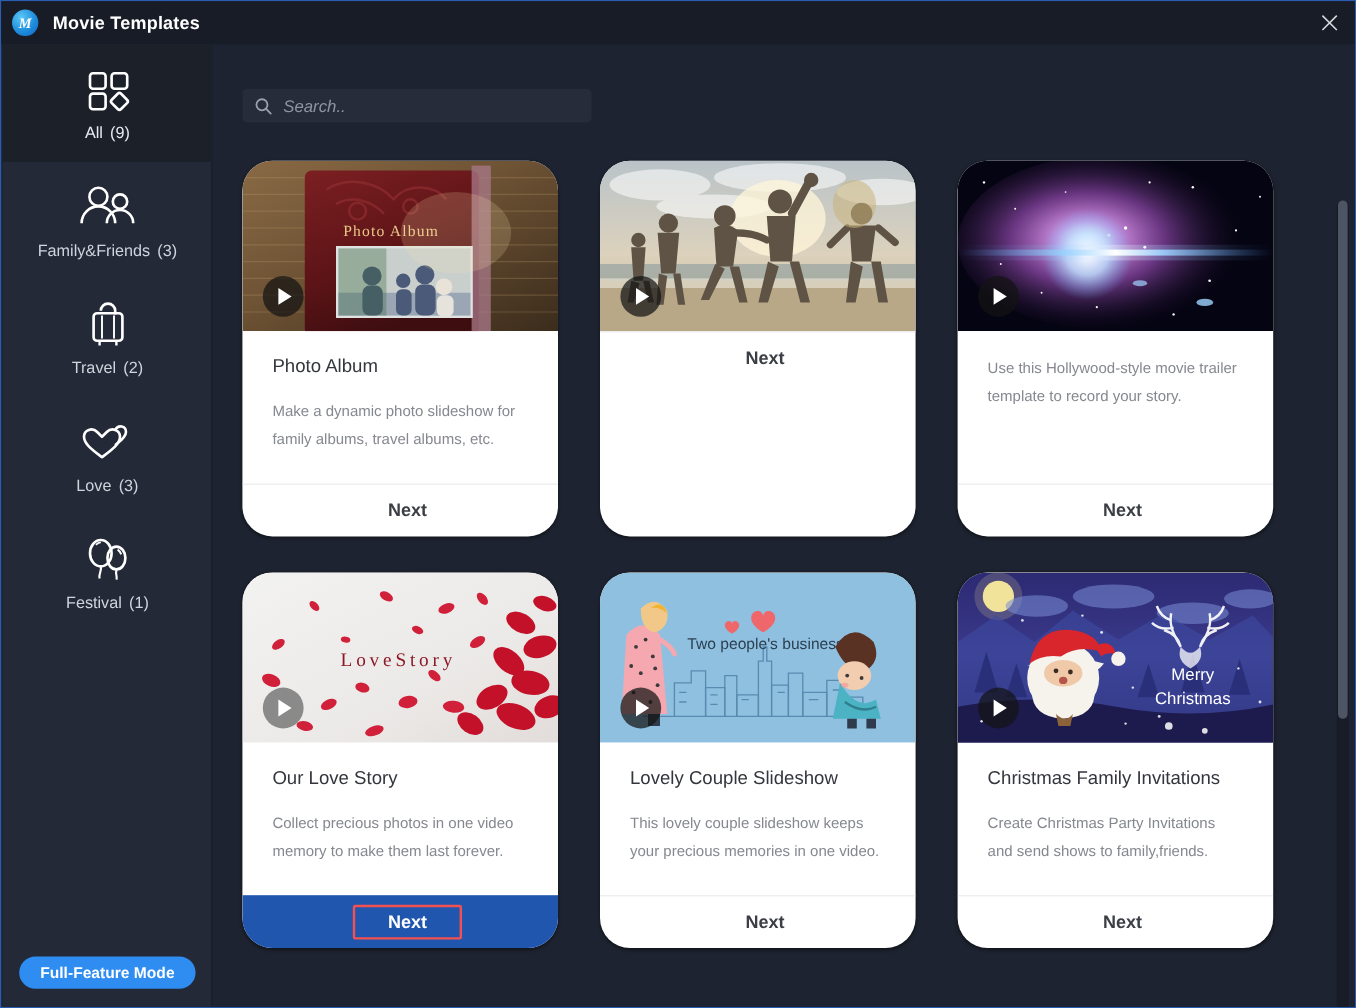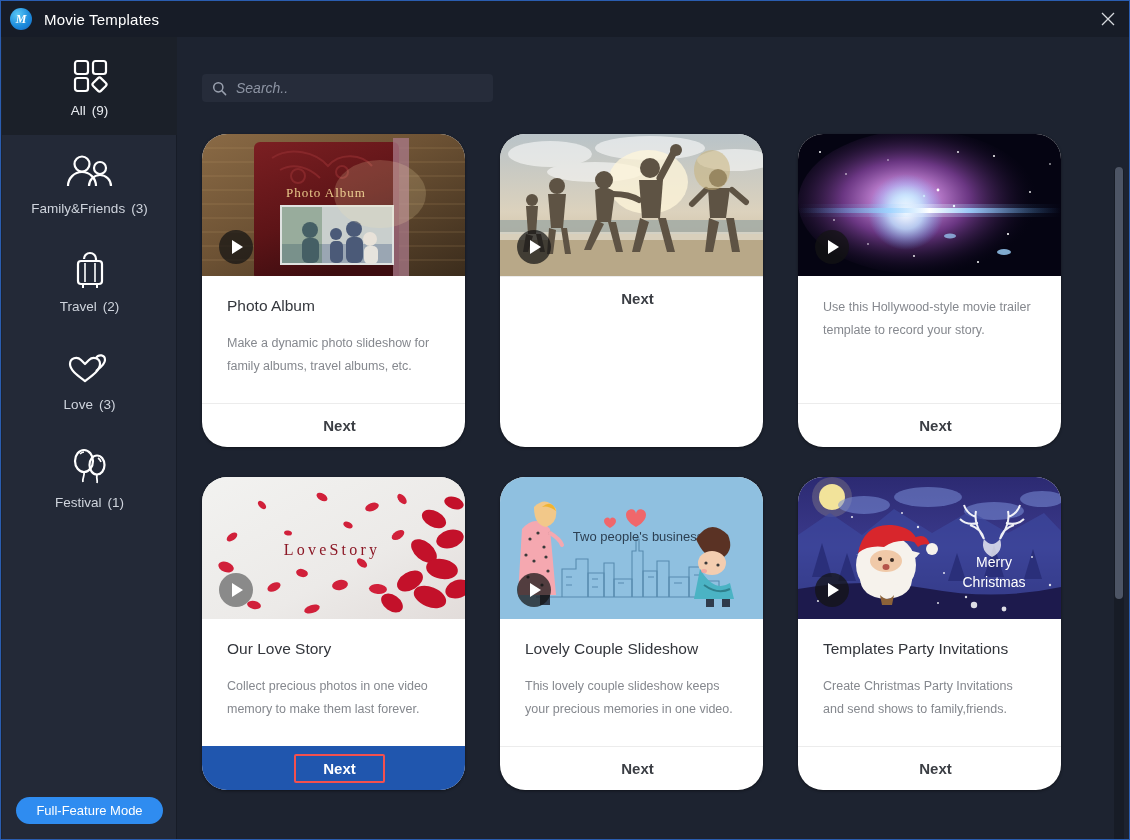--- a/index.html
+++ b/index.html
@@ -25,21 +25,21 @@
   }
   #titlebar .logo {
     width: 22px; height: 22px; margin-left: 9px; border-radius: 50%;
     background: radial-gradient(circle at 35% 30%, #5bc8f5 0%, #1e8ddd 55%, #1565c0 100%);
     display: flex; align-items: center; justify-content: center;
     color: #fff; font-size: 12px; font-weight: bold; font-style: italic;
     font-family: "Liberation Serif", serif;
     flex: none;
   }
   #titlebar .app-title {
-    margin-left: 12px; color: #ffffff; font-size: 15px; font-weight: normal;
+    margin-left: 12px; color: #ffffff; font-size: 15px; font-weight: bold;
     letter-spacing: .2px;
   }
   #closebtn {
     position: absolute; right: 0; top: 0; width: 46px; height: 36px;
     display: flex; align-items: center; justify-content: center;
     cursor: pointer;
   }
 
   
   #sidebar {
@@ -61,21 +61,21 @@
     color: #cfd4dd; font-size: 13.5px; font-weight: normal;
     white-space: nowrap;
   }
   .nav-item .nav-label .cnt { margin-left: 6px; }
   .nav-item.selected .nav-label { color: #e8ebf0; }
 
   #fullfeature {
     position: absolute; left: 14px; bottom: 16px;
     width: 147px; height: 27px; border-radius: 14px;
     background: #2f8cf0;
-    color: #ffffff; font-size: 13px; font-weight: normal;
+    color: #ffffff; font-size: 13px; font-weight: bold;
     display: flex; align-items: center; justify-content: center;
     cursor: pointer;
   }
 
   
   #main {
     position: absolute; left: 176px; top: 36px;
     width: 953px; height: 803px;
     background: #1d2330;
     overflow: hidden;
@@ -621,21 +621,21 @@
                 <circle cx="140" cy="126" r="1"></circle>
               <circle cx="176" cy="128" r="3.2"></circle>
                 <circle cx="206" cy="132" r="2.4"></circle>
             </g>
           </svg>
           <div class="play">
             <div class="tri"></div>
           </div>
         </div>
         <div class="card-body">
-          <div class="card-title">Templates Party Invitations</div>
+          <div class="card-title">Christmas Family Invitations</div>
           <div class="card-desc">Create Christmas Party Invitations and send shows to family,friends.</div>
         </div>
         <div class="card-next">Next</div>
       </div>
 
     </div>
 
     <div id="scrollbar">
       <div id="scrollthumb"></div>
     </div>

